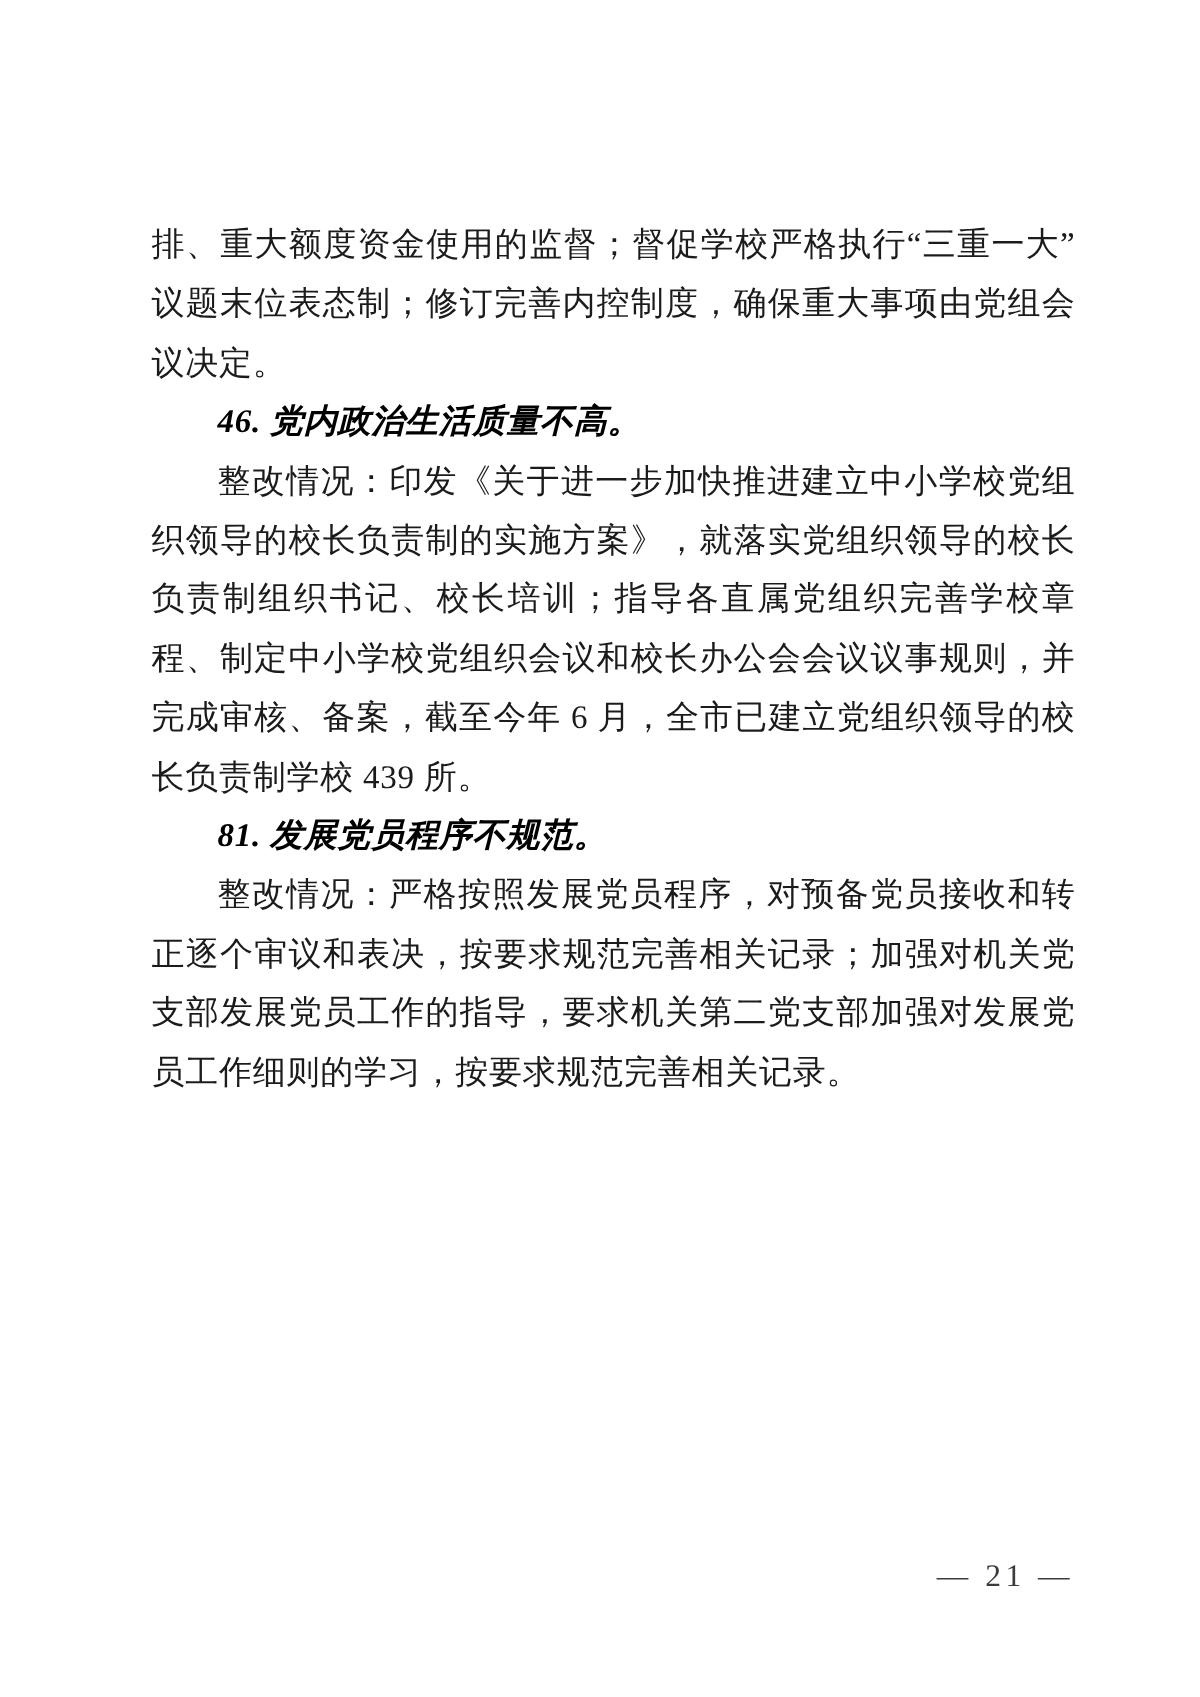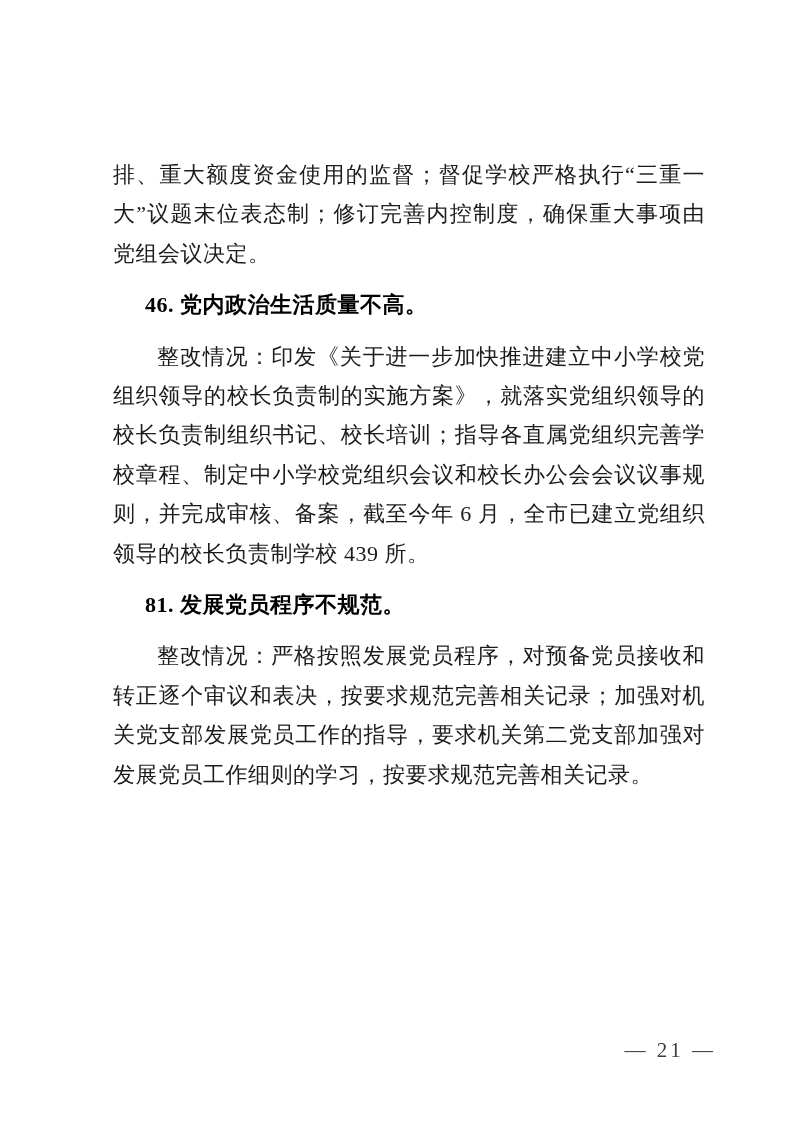--- a/index.html
+++ b/index.html
@@ -20,35 +20,36 @@
     left: 101px;
     top: 143px;
     width: 616px;
     font-size: 22px;
     line-height: 39.4px;
     color: #1b1b1b;
     text-align: justify;
     letter-spacing: 0.5px;
   }
   .text-block p {
-    margin: 12px;
+    margin: 0;
     padding: 0;
     text-indent: 2em;
   }
   .text-block p.continuation {
     text-indent: 0;
   }
   .text-block .item-heading {
     margin: 0;
     padding: 0;
     text-indent: 2em;
     font-size: 22px;
     line-height: 39.4px;
     font-weight: bold;
     color: #000000;
+    font-style: italic;
   }
   .page-number {
     position: absolute;
     top: 1035px;
     right: 84px;
     font-size: 21px;
     line-height: 30px;
     color: #3c3c3c;
     letter-spacing: 3px;
     white-space: nowrap;

